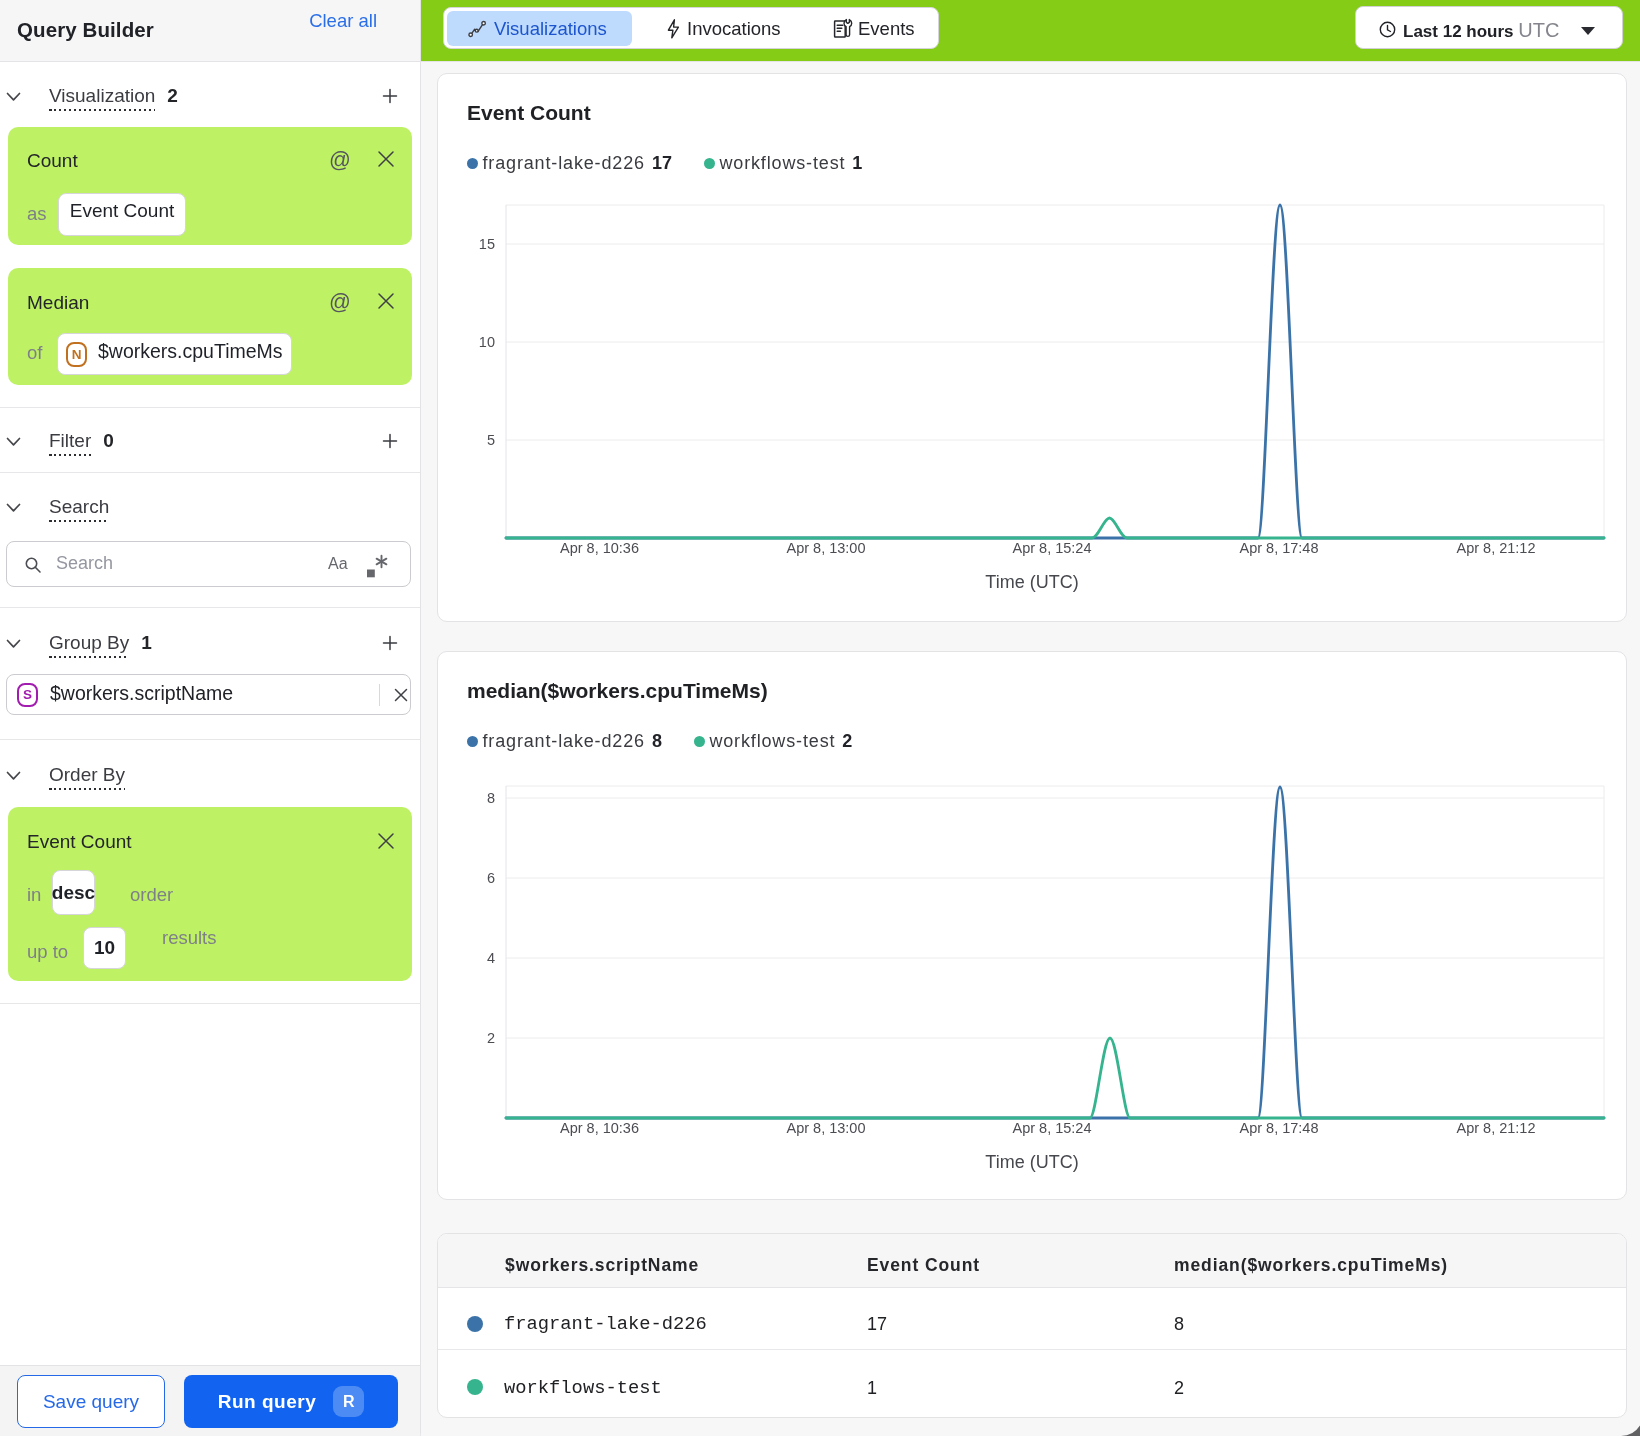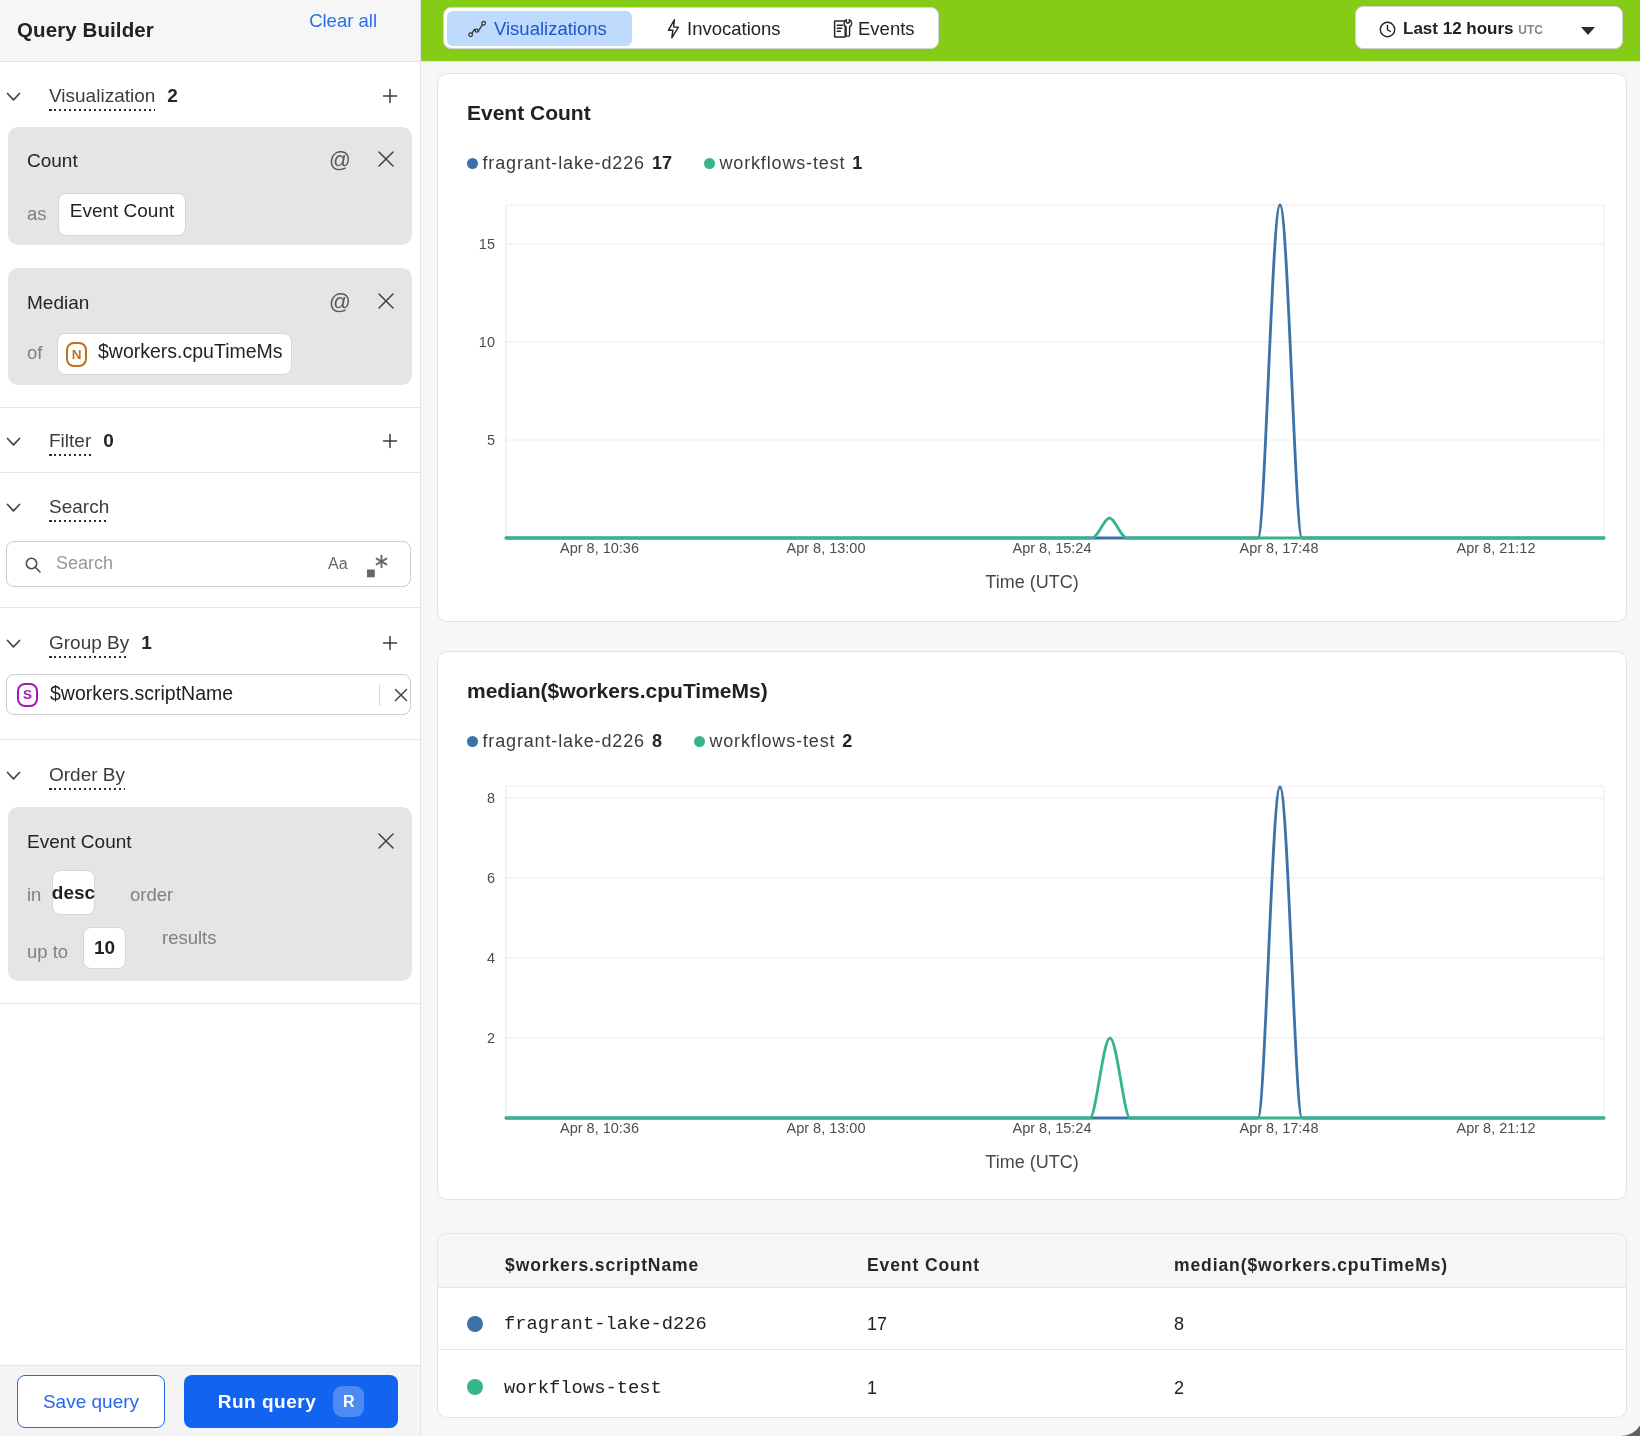--- a/index.html
+++ b/index.html
@@ -15,21 +15,21 @@
   #sb-header .title { position:absolute; left:17px; top:18px; font-size:20.5px;
                       font-weight:bold; color:#202228; letter-spacing:0.1px; }
   #sb-header .clear { position:absolute; right:43px; top:10px; font-size:18.5px; color:#2b6fe8; }
 
   .chev { position:absolute; width:15px; height:15px; }
   .sec-title { position:absolute; font-size:19px; color:#3b3c42;margin-left:17px; }
   .sec-title .lbl { padding-bottom:5px; background-image:repeating-linear-gradient(to right, #2c2d30 0 2.5px, transparent 2.5px 5px); background-position:0 100%; background-size:100% 2.3px; background-repeat:no-repeat; }
   .sec-title .num { font-weight:bold; color:#242529; margin-left:12px; }
   .plus { position:absolute; width:16px; height:16px; }
 
-  .gcard { position:absolute; left:8px; width:404px; background:#e5e5e5; border-radius:10px; }
+  .gcard { position:absolute; left:8px; width:404px; background:#bef264; border-radius:10px; }
   .gcard .ctitle { position:absolute; left:19px; font-size:19px; color:#242529; }
   .gcard .at { position:absolute; font-size:21.5px; color:#55565e; }
   .xicon { position:absolute; }
   .graytxt { position:absolute; font-size:18.5px; color:#7e8088; }
   .wbox { position:absolute; background:#fff; border:1px solid #d6d6da; border-radius:8px;
           display:flex; align-items:center; justify-content:center; font-size:19px; color:#1f2128; }
 
   .divider { position:absolute; left:0; width:420px; height:1px; background:#e7e7ea; }
 
   #search-input { position:absolute; left:6px; top:541px; width:405px; height:46px;
@@ -106,21 +106,21 @@
           </g>
           <path d="M14.1 8.7 C12.8 8 12 6.7 12 5.2 C12 3.6 12.95 2.2 14.35 1.55 L14.35 4.3 L15.85 5.3 L17.35 4.3 L17.35 1.55 C18.75 2.2 19.7 3.6 19.7 5.2 C19.7 6.7 18.9 8 17.6 8.7 L17.6 16.7 C17.6 17.7 16.8 18.4 15.85 18.4 C14.9 18.4 14.1 17.7 14.1 16.7 Z" fill="#fff" stroke="#26272c" stroke-width="1.4" stroke-linejoin="round"></path>
         </svg>
         <div class="tabtxt" style="left:414px; color:#232429;">Events</div>
       </div>
       <div id="timesel">
         <svg style="position:absolute; left:23px; top:14px;" width="17" height="17" viewBox="0 0 17 17" fill="none" stroke="#212227" stroke-width="1.4" stroke-linecap="round">
             <circle cx="8.5" cy="8.5" r="7.2"></circle>
             <path d="M8.5 4.5 V8.8 L11.5 10.5"></path>
           </svg>
-        <div style="position:absolute; left:47px; top:12px; font-size:17px; font-weight:bold; color:#212227;">Last 12 hours <span style="font-weight:bold; color:#85868d; font-size:12px;">UTC</span></div>
+        <div style="position:absolute; left:47px; top:12px; font-size:17px; font-weight:bold; color:#212227;">Last 12 hours <span style="font-weight:normal; color:#85868d; font-size:20px;">UTC</span></div>
         <svg style="position:absolute; left:224px; top:19px;" width="16" height="10" viewBox="0 0 16 10">
             <path d="M1 1 L8 9 L15 1 Z" fill="#2a2b30"></path>
           </svg>
       </div>
     </div>
 
     <div class="card" style="top:73px; height:549px;">
       <div class="ctitle2">Event Count</div>
       <div class="legend">
         <span class="dot" style="background:#3b73a9;"></span>fragrant-lake-d226<span class="val">17</span>

